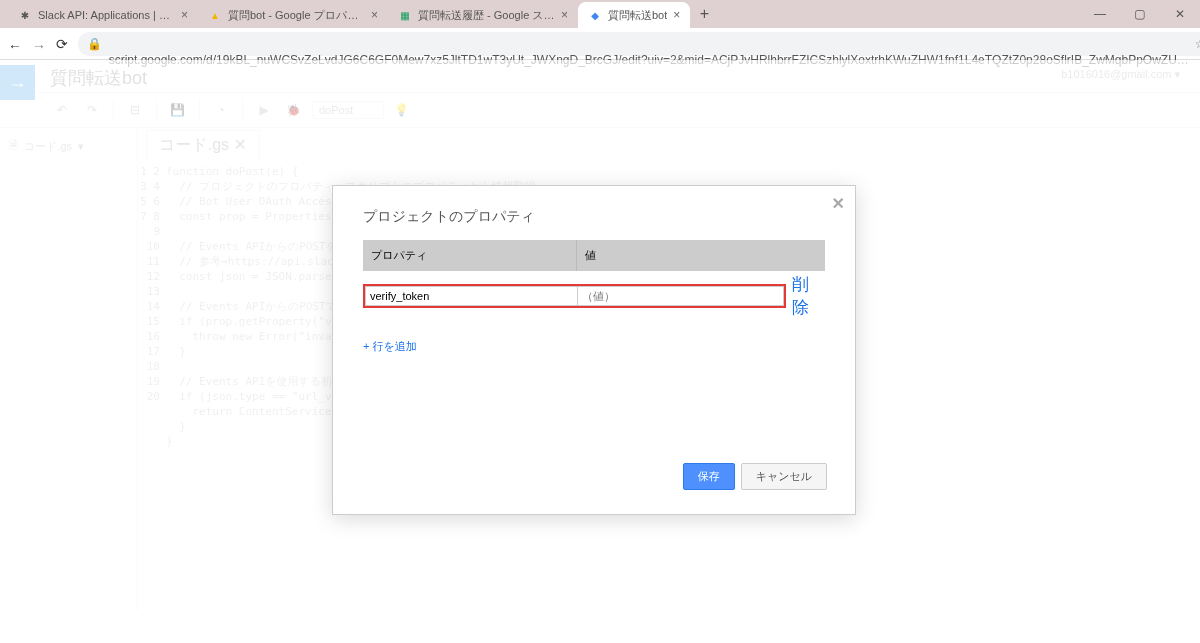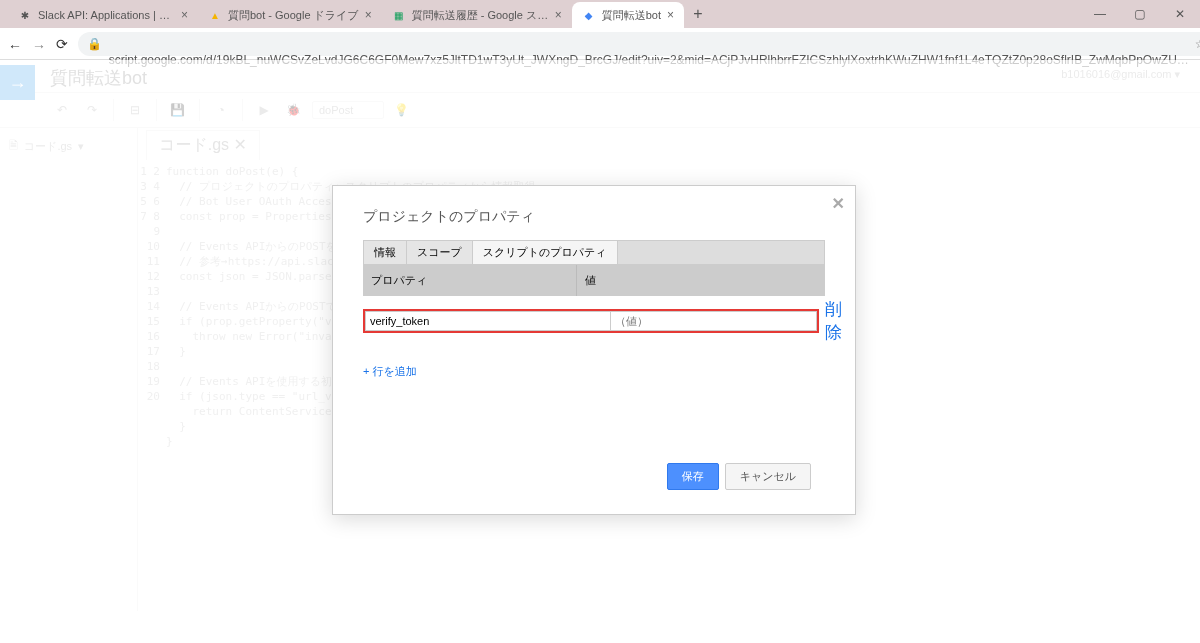--- a/index.html
+++ b/index.html
@@ -58,41 +58,41 @@
     .modal-tabs { margin:0 30px; display:flex; background:#ddd; border:1px solid #ccc;}
     .mtab { padding:4px 10px; font-size:11px; border-right:1px solid #ccc; background:#e5e5e5; cursor:pointer;}
     .mtab.active { background:#f5f5f5; }
     .prop-header { margin:0 30px; display:flex; background:#ccc; font-size:11px;}
     .ph-cell { padding:8px 8px; }
     .ph1 { width:213px; }
     .ph2 { flex:1; border-left:1px solid #bbb;}
     .prop-row { margin:2px 30px 0; display:flex; align-items:center; }
     .highlight-box { display:flex; border:2px solid #e53935; }
     .prop-input { height:20px; border:1px solid #ccc; font-size:11px; padding:1px 4px; }
-    .pi1 { width:246px; }
+    .pi1 { width:213px; }
     .pi2 { width:206px; color:#aaa; border-left:none;}
     .del-link { color:#1a73e8; font-size:17px; margin-left:6px; cursor:pointer;}
     .add-link { display:block; margin:20px 30px; color:#1a73e8; font-size:11px; cursor:pointer;}
-    .modal-btns { position:absolute; right:44px; bottom:24px; display:flex; gap:6px;}
+    .modal-btns { position:absolute; right:28px; bottom:24px; display:flex; gap:6px;}
     .btn { padding:5px 14px; font-size:11px; border:1px solid #ccc; border-radius:2px; cursor:pointer;}
     .btn-primary { background:#4d90fe; border-color:#3079ed; color:#fff;}
     .btn-secondary { background:#f5f5f5; color:#555;text-align:right;}
   </style>
 </head>
 <body>
 
 <div class="tab-bar">
   <div class="tab">
     <span class="tab-icon">✱</span>
     <span class="tab-title">Slack API: Applications | FunLock</span>
     <span class="tab-close">×</span>
   </div>
   <div class="tab">
     <span class="tab-icon" style="color:#f4b400">▲</span>
-    <span class="tab-title">質問bot - Google ドライブ</span>
+    <span class="tab-title">質問bot - Google プロパティ</span>
     <span class="tab-close">×</span>
   </div>
   <div class="tab">
     <span class="tab-icon" style="color:#0f9d58">▦</span>
     <span class="tab-title">質問転送履歴 - Google スプレッド</span>
     <span class="tab-close">×</span>
   </div>
   <div class="tab active">
     <span class="tab-icon" style="color:#4285f4">◆</span>
     <span class="tab-title">質問転送bot</span>
@@ -195,25 +195,20 @@
 </div>
         </div>
       </div>
     </div>
   </div>
   <div class="overlay"></div>
 
   <div class="modal">
     <span class="modal-close">✕</span>
     <div class="modal-title">プロジェクトのプロパティ</div>
-    <div class="modal-tabs">
-      <div class="mtab">情報</div>
-      <div class="mtab">スコープ</div>
-      <div class="mtab active">スクリプトのプロパティ</div>
-    </div>
     <div class="prop-header">
       <div class="ph-cell ph1">プロパティ</div>
       <div class="ph-cell ph2">値</div>
     </div>
     <div class="prop-row">
       <div class="highlight-box">
         <input class="prop-input pi1" value="verify_token" style="">
         <input class="prop-input pi2" placeholder="（値）" style="">
       </div>
       <span class="del-link">削除</span>

